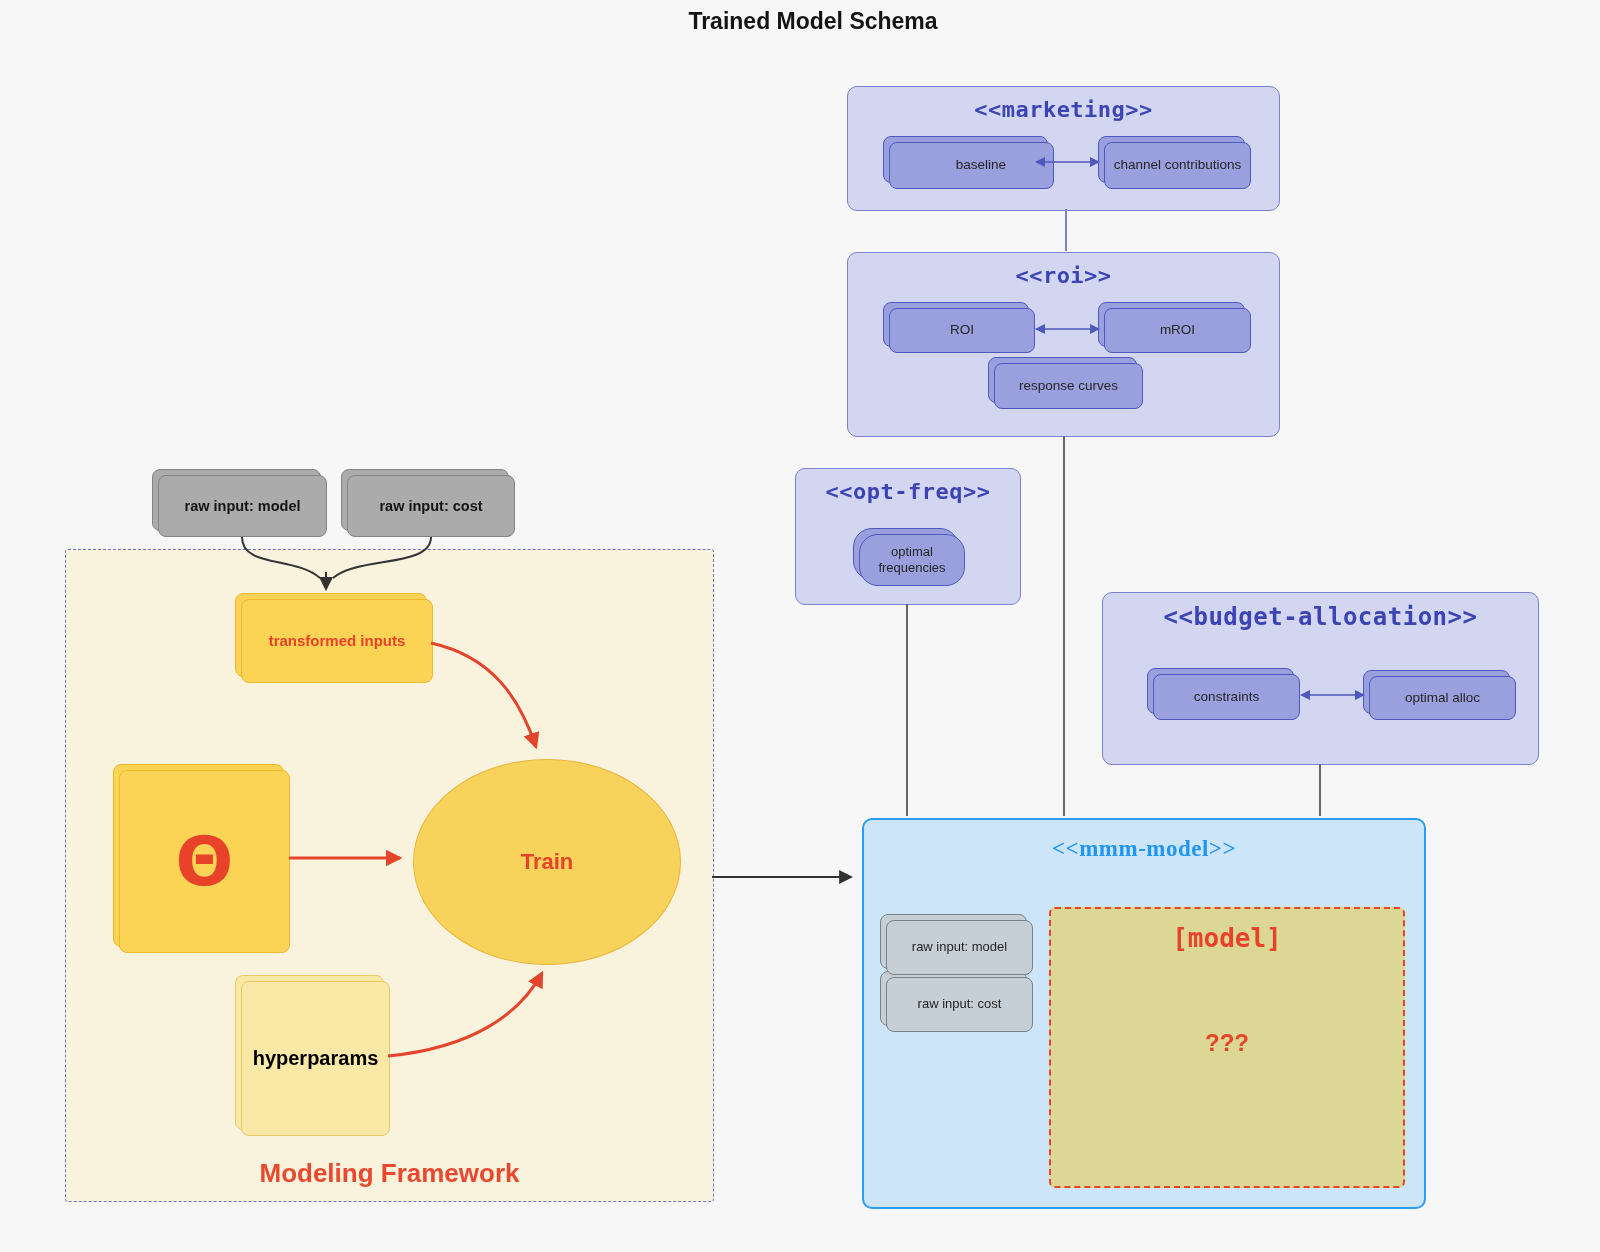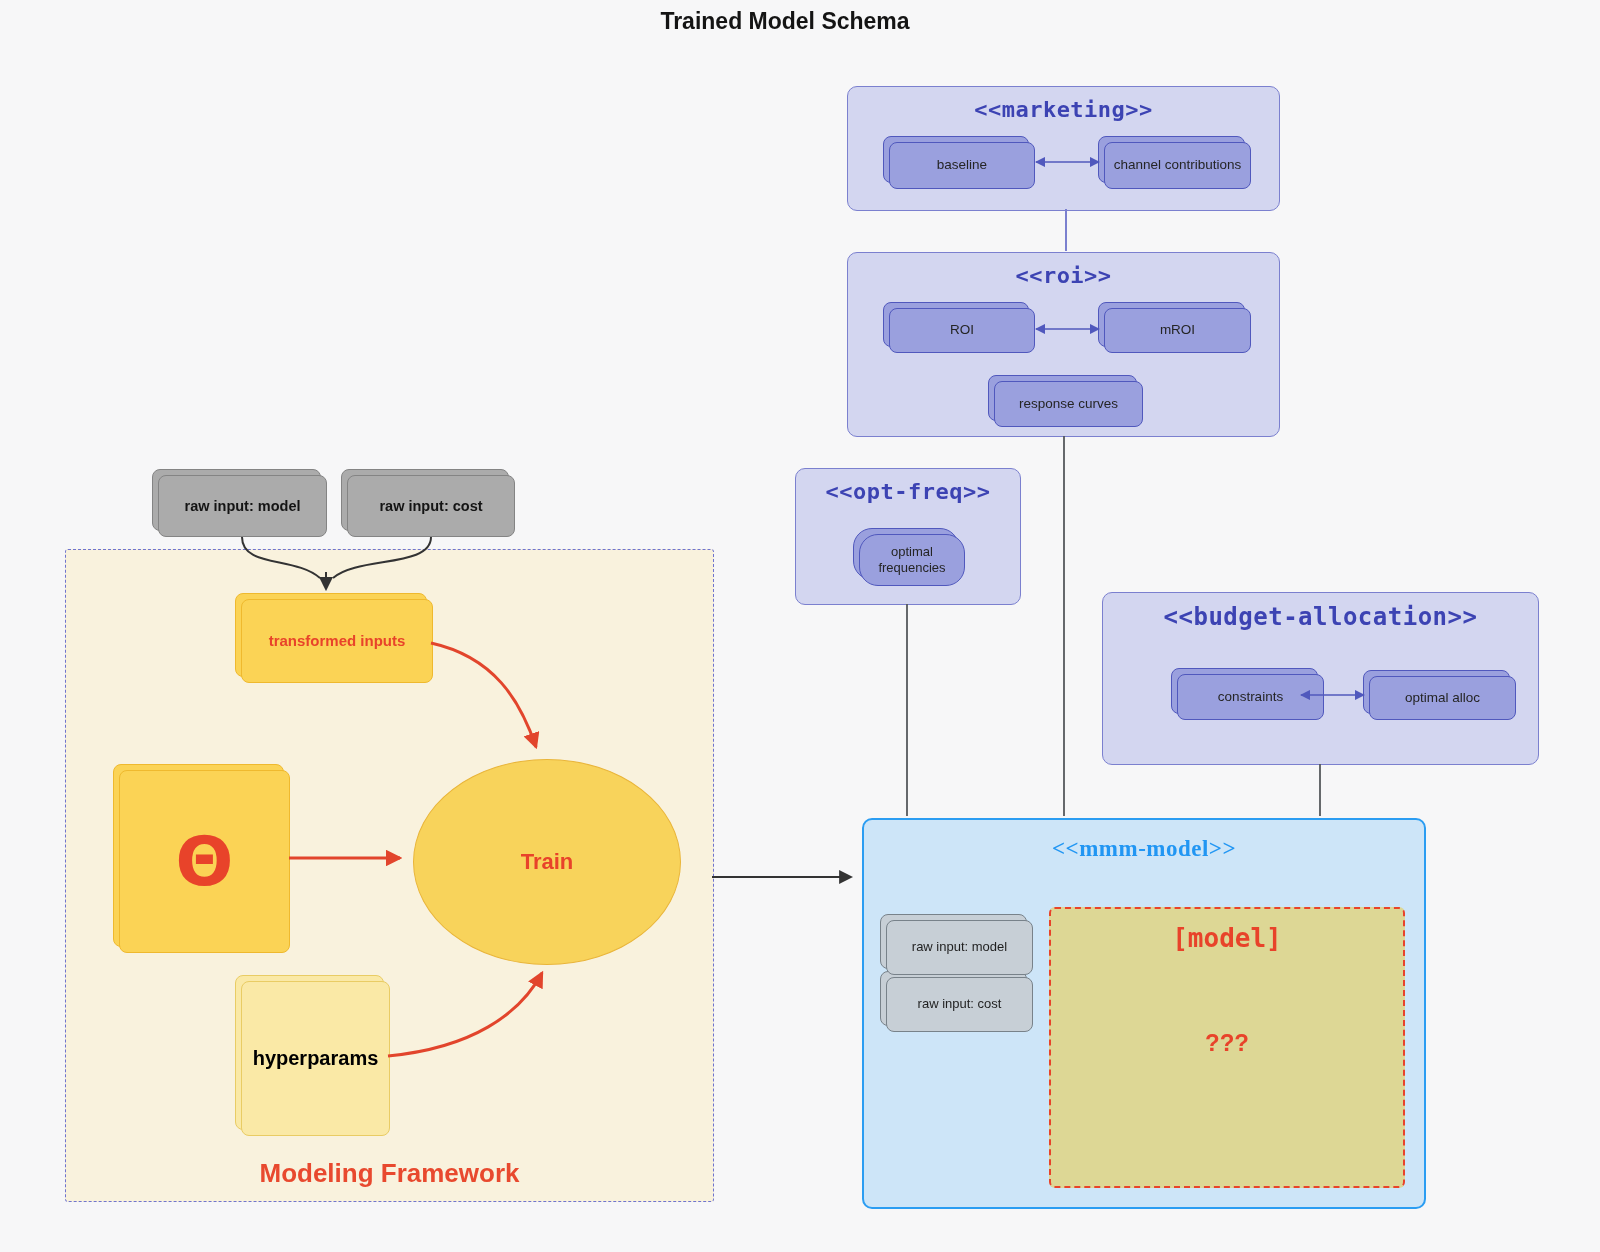--- a/index.html
+++ b/index.html
@@ -3,21 +3,21 @@
 <meta charset="utf-8">
 <style>
   html,body { margin:0; padding:0; background:#f7f7f8; }
   .canvas {
     position:relative; width:1600px; height:1252px; overflow:hidden;
     background:#f7f7f8; z-index:0;
     font-family:"Liberation Sans","DejaVu Sans",sans-serif;
   }
   .diagram-title {
     position:absolute; top:8px; left:0; width:1570px; text-align:center;
-    font-size:23px; font-weight:bold; color:#141414;
+    font-size:23px; font-weight:bold; color:#141414;padding-left:28px;
   }
   
   .container {
     position:absolute; border-radius:10px; z-index:0;
   }
   .c-purple { background:#d3d6f0; border:1.5px solid #7b80cf; }
   .c-blue   { background:#cde5f8; border:2px solid #2b9df2; }
   .c-title {
     position:absolute; top:10px; left:0; width:100%; text-align:center;
     font-family:"DejaVu Sans Mono","Liberation Mono",monospace;
@@ -102,51 +102,51 @@
       <span>Train</span>
     </div>
     <div class="card card-yellow-lite stack node-hyper">
       <span>hyperparams</span>
     </div>
     <div class="framework-label">Modeling Framework</div>
   </div>
 
   <div class="container c-purple" style="left:847px; top:86px; width:431px; height:123px;">
     <div class="c-title">&lt;&lt;marketing&gt;&gt;</div>
-    <div class="card card-purple stack" style="left:41px; top:55px; width:144px; height:45px;">
+    <div class="card card-purple stack" style="left:41px; top:55px; width:144px; height:45px;padding-left:19px;">
       <span>baseline</span>
     </div>
     <div class="card card-purple stack" style="left:256px; top:55px; width:145px; height:45px;">
       <span>channel contributions</span>
     </div>
   </div>
 
   <div class="container c-purple" style="left:847px; top:252px; width:431px; height:183px;">
     <div class="c-title">&lt;&lt;roi&gt;&gt;</div>
     <div class="card card-purple stack" style="left:41px; top:55px; width:144px; height:43px;">
       <span>ROI</span>
     </div>
     <div class="card card-purple stack" style="left:256px; top:55px; width:145px; height:43px;">
       <span>mROI</span>
     </div>
-    <div class="card card-purple stack" style="left:146px; top:128px; width:147px; height:44px;">
+    <div class="card card-purple stack" style="left:146px; top:110px; width:147px; height:44px;">
       <span>response curves</span>
     </div>
   </div>
 
   <div class="container c-purple" style="left:795px; top:468px; width:224px; height:135px;">
     <div class="c-title">&lt;&lt;opt-freq&gt;&gt;</div>
     <div class="card card-purple stack" style="left:63px; top:65px; width:104px; height:50px; font-size:13px;border-radius:19px;">
       <span>optimal frequencies</span>
     </div>
   </div>
 
   <div class="container c-purple" style="left:1102px; top:592px; width:435px; height:171px;">
     <div class="c-title" style="font-size:24px;">&lt;&lt;budget-allocation&gt;&gt;</div>
-    <div class="card card-purple stack" style="left:50px; top:81px; width:145px; height:44px;margin-left:24px;">
+    <div class="card card-purple stack" style="left:50px; top:81px; width:145px; height:44px;">
       <span>constraints</span>
     </div>
     <div class="card card-purple stack" style="left:266px; top:83px; width:145px; height:42px;">
       <span>optimal alloc</span>
     </div>
   </div>
 
   <div class="container c-blue" style="left:862px; top:818px; width:560px; height:387px;">
     <div class="c-title c-title-blue" style="top:16px;">&lt;&lt;mmm-model&gt;&gt;</div>
     <div class="card card-gray-lite stack" style="left:22px; top:100px; width:145px; height:53px;">

